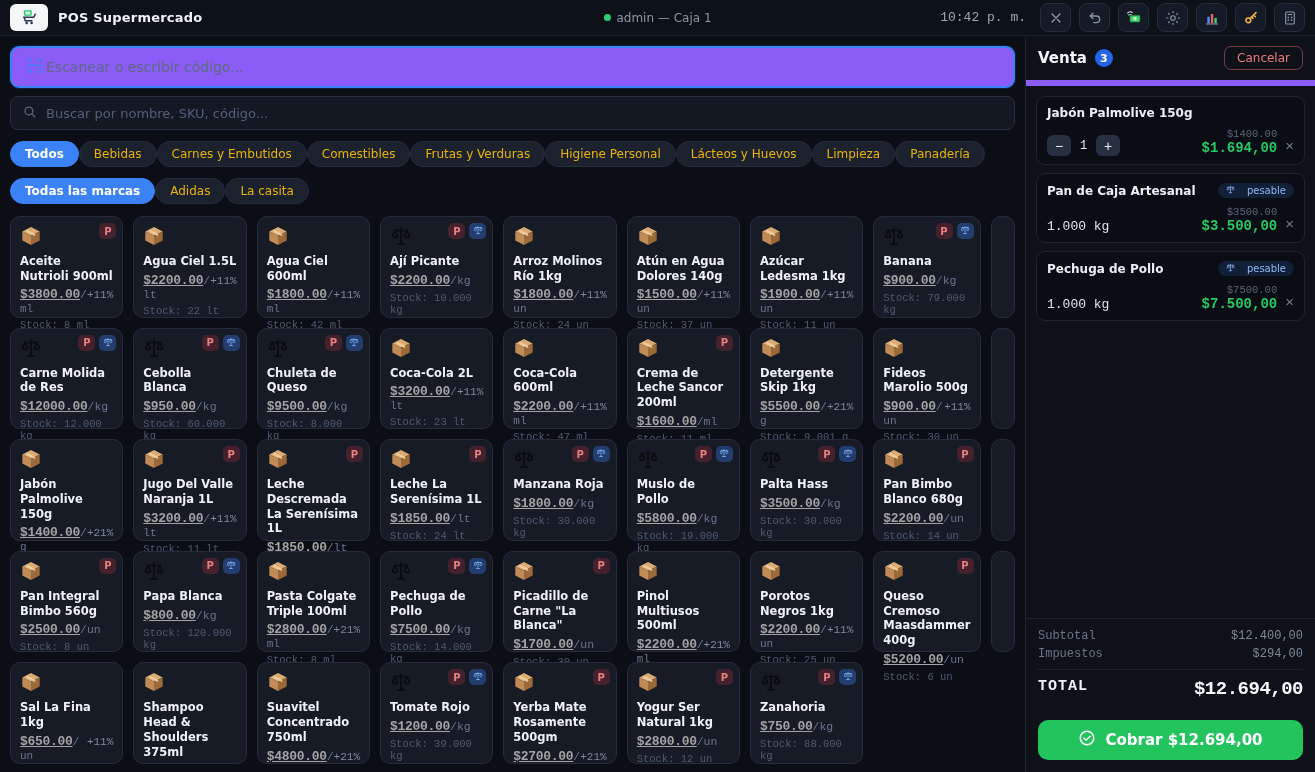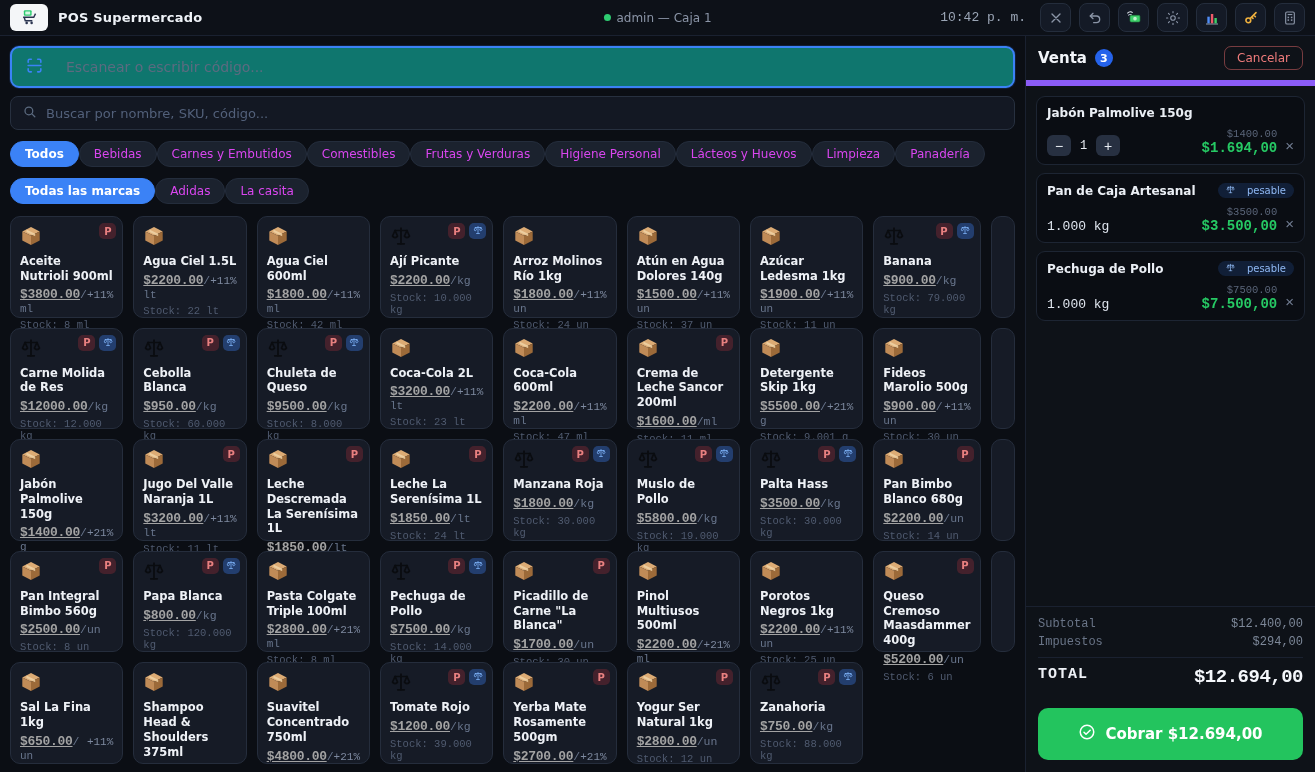--- a/index.html
+++ b/index.html
@@ -42,42 +42,42 @@
   }
   .tbtn svg { width:16px; height:16px; display:block; }
 
   
   .main { flex:1; display:flex; min-height:0; }
   .left { flex:1; min-width:0; padding:10px 10px 8px 10px; display:flex; flex-direction:column; }
 
   .scanbox {
     height:42px; flex:0 0 42px;
     border:2px solid #3b82f6; border-radius:9px;
-    background:#0f766e;
-    display:flex; align-items:center; gap:22px; padding:4px 13px;
+    background:#8b5cf6;
+    display:flex; align-items:center; gap:2px; padding:4px 13px;
     box-shadow:0 0 0 1px rgba(59,130,246,.15);
   }
   .scanbox svg { width:19px; height:19px; flex:0 0 auto; }
   .scanbox input, .searchbox input {
     flex:1; background:transparent; border:none; outline:none;
     color:#dfe5ee; font-size:14px; font-family:"DejaVu Sans", sans-serif;
   }
   .scanbox input::placeholder { color:#5c6b80; }
   .searchbox {
     margin-top:8px; height:34px; flex:0 0 34px;
     border:1px solid #27303f; border-radius:8px; background:#131823;
     display:flex; align-items:center; gap:9px; padding:0 11px;
   }
   .searchbox svg { width:15px; height:15px; }
   .searchbox input { font-size:13px; }
   .searchbox input::placeholder { color:#52607a; }
 
   .chips { display:flex; margin-top:11px; flex-wrap:nowrap; }
   .chip {
-    border:1px solid #242d3c; background:#1b222e; color:#d946ef;
+    border:1px solid #242d3c; background:#1b222e; color:#eab308;
     font-size:12px; padding:5px 14px; border-radius:999px; cursor:pointer;
     font-family:"DejaVu Sans", sans-serif; white-space:nowrap;
   }
   .chip.active { background:#3b82f6; border-color:#3b82f6; color:#fff; font-weight:bold; }
 
   
   .grid {
     margin-top:12px; flex:1; min-height:0; overflow:hidden;
     display:grid; grid-template-columns:repeat(9,1fr);
     gap:10px; align-content:start;
@@ -166,21 +166,21 @@
     font-family:"Liberation Mono", monospace; font-size:12px;
     color:#6a7588; margin-bottom:4px;
   }
   .trow .tval { color:#7d8899; }
   .tdivider { border-top:1px solid #1a2130; margin:8px 0; }
   .trow.total { font-weight:bold; margin-top:2px; }
   .trow.total .tlabel { color:#eef1f6; font-size:15px; letter-spacing:1px; }
   .trow.total .tval { color:#f4f7fb; font-size:19px; letter-spacing:-.5px; }
 
   .checkout {
-    margin:10px 12px 12px; height:52px; border:none; border-radius:10px;
+    margin:10px 12px 12px; height:40px; border:none; border-radius:10px;
     background:#23c45e; color:#fff; font-size:15px; font-weight:bold;
     font-family:"DejaVu Sans", sans-serif; cursor:pointer;
     display:flex; align-items:center; justify-content:center; gap:9px;
   }
   .checkout svg { width:18px; height:18px; }
 </style>
 </head>
 <body>
 
 <div class="app">

